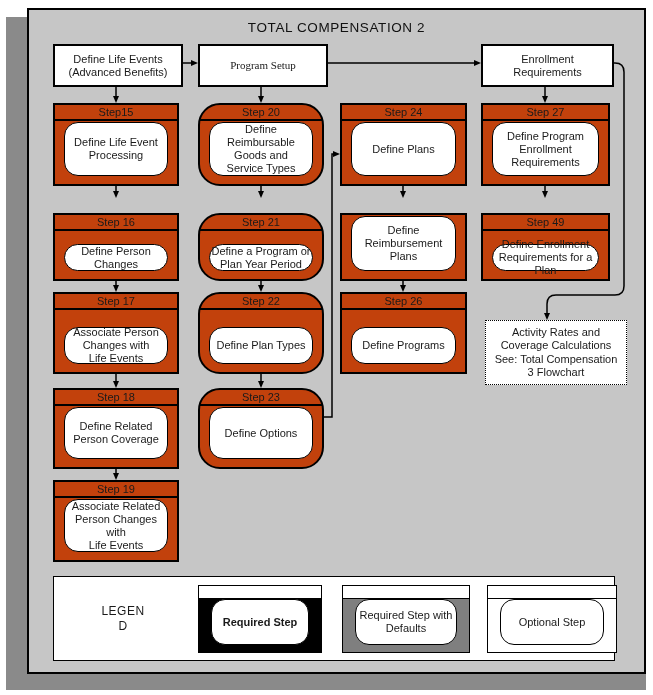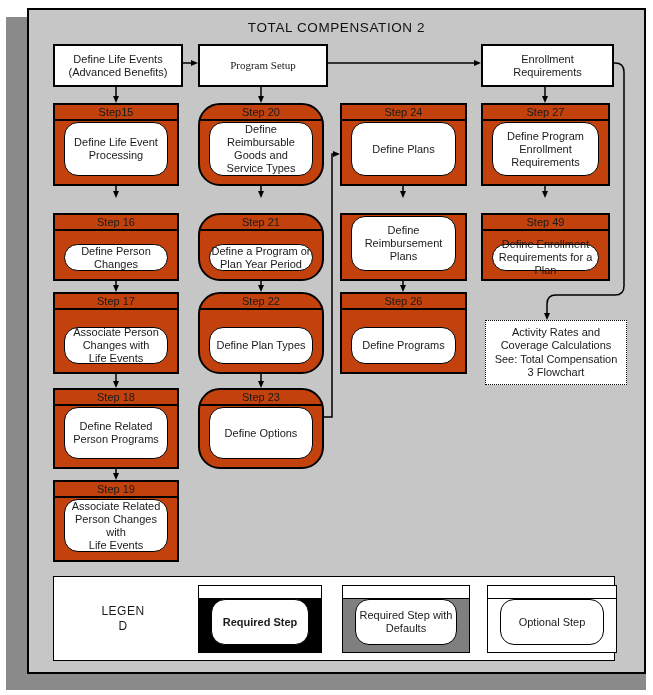--- a/index.html
+++ b/index.html
@@ -108,21 +108,21 @@
       <div class="step-body">
         <div class="step-round pre">Associate Person
 Changes with
 Life Events</div>
       </div>
     </div>
     <div class="step c1 r4">
       <div class="step-header">Step 18</div>
       <div class="step-body">
         <div class="step-round pre">Define Related
-Person Programs</div>
+Person Coverage</div>
       </div>
     </div>
     <div class="step c1 r5">
       <div class="step-header">Step 19</div>
       <div class="step-body">
         <div class="step-round pre">Associate Related
 Person Changes with
 Life Events</div>
       </div>
     </div>

